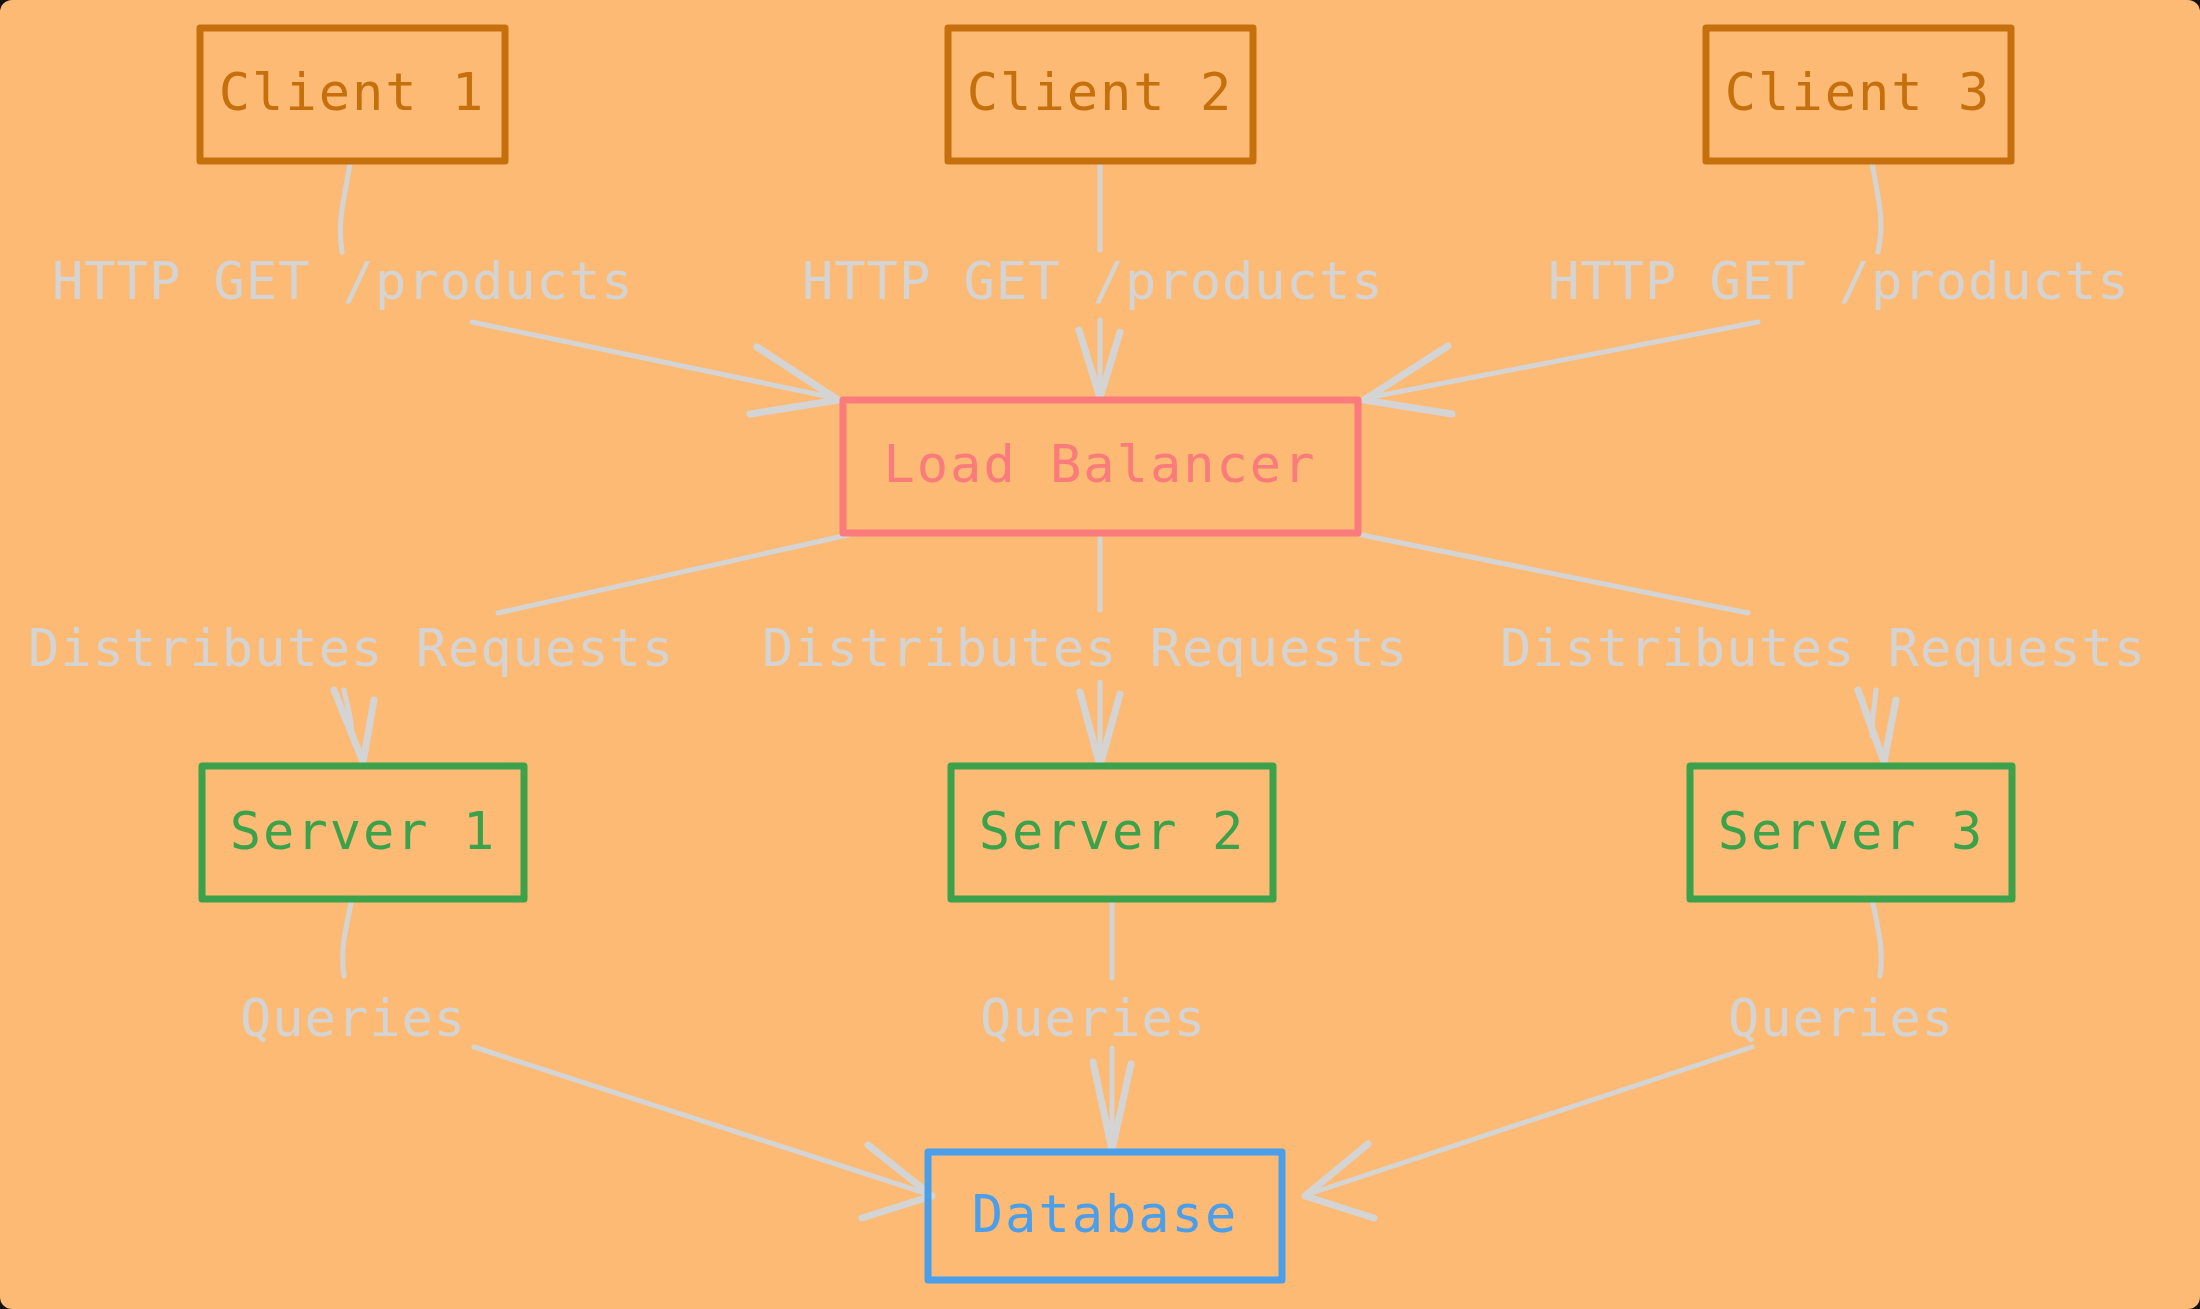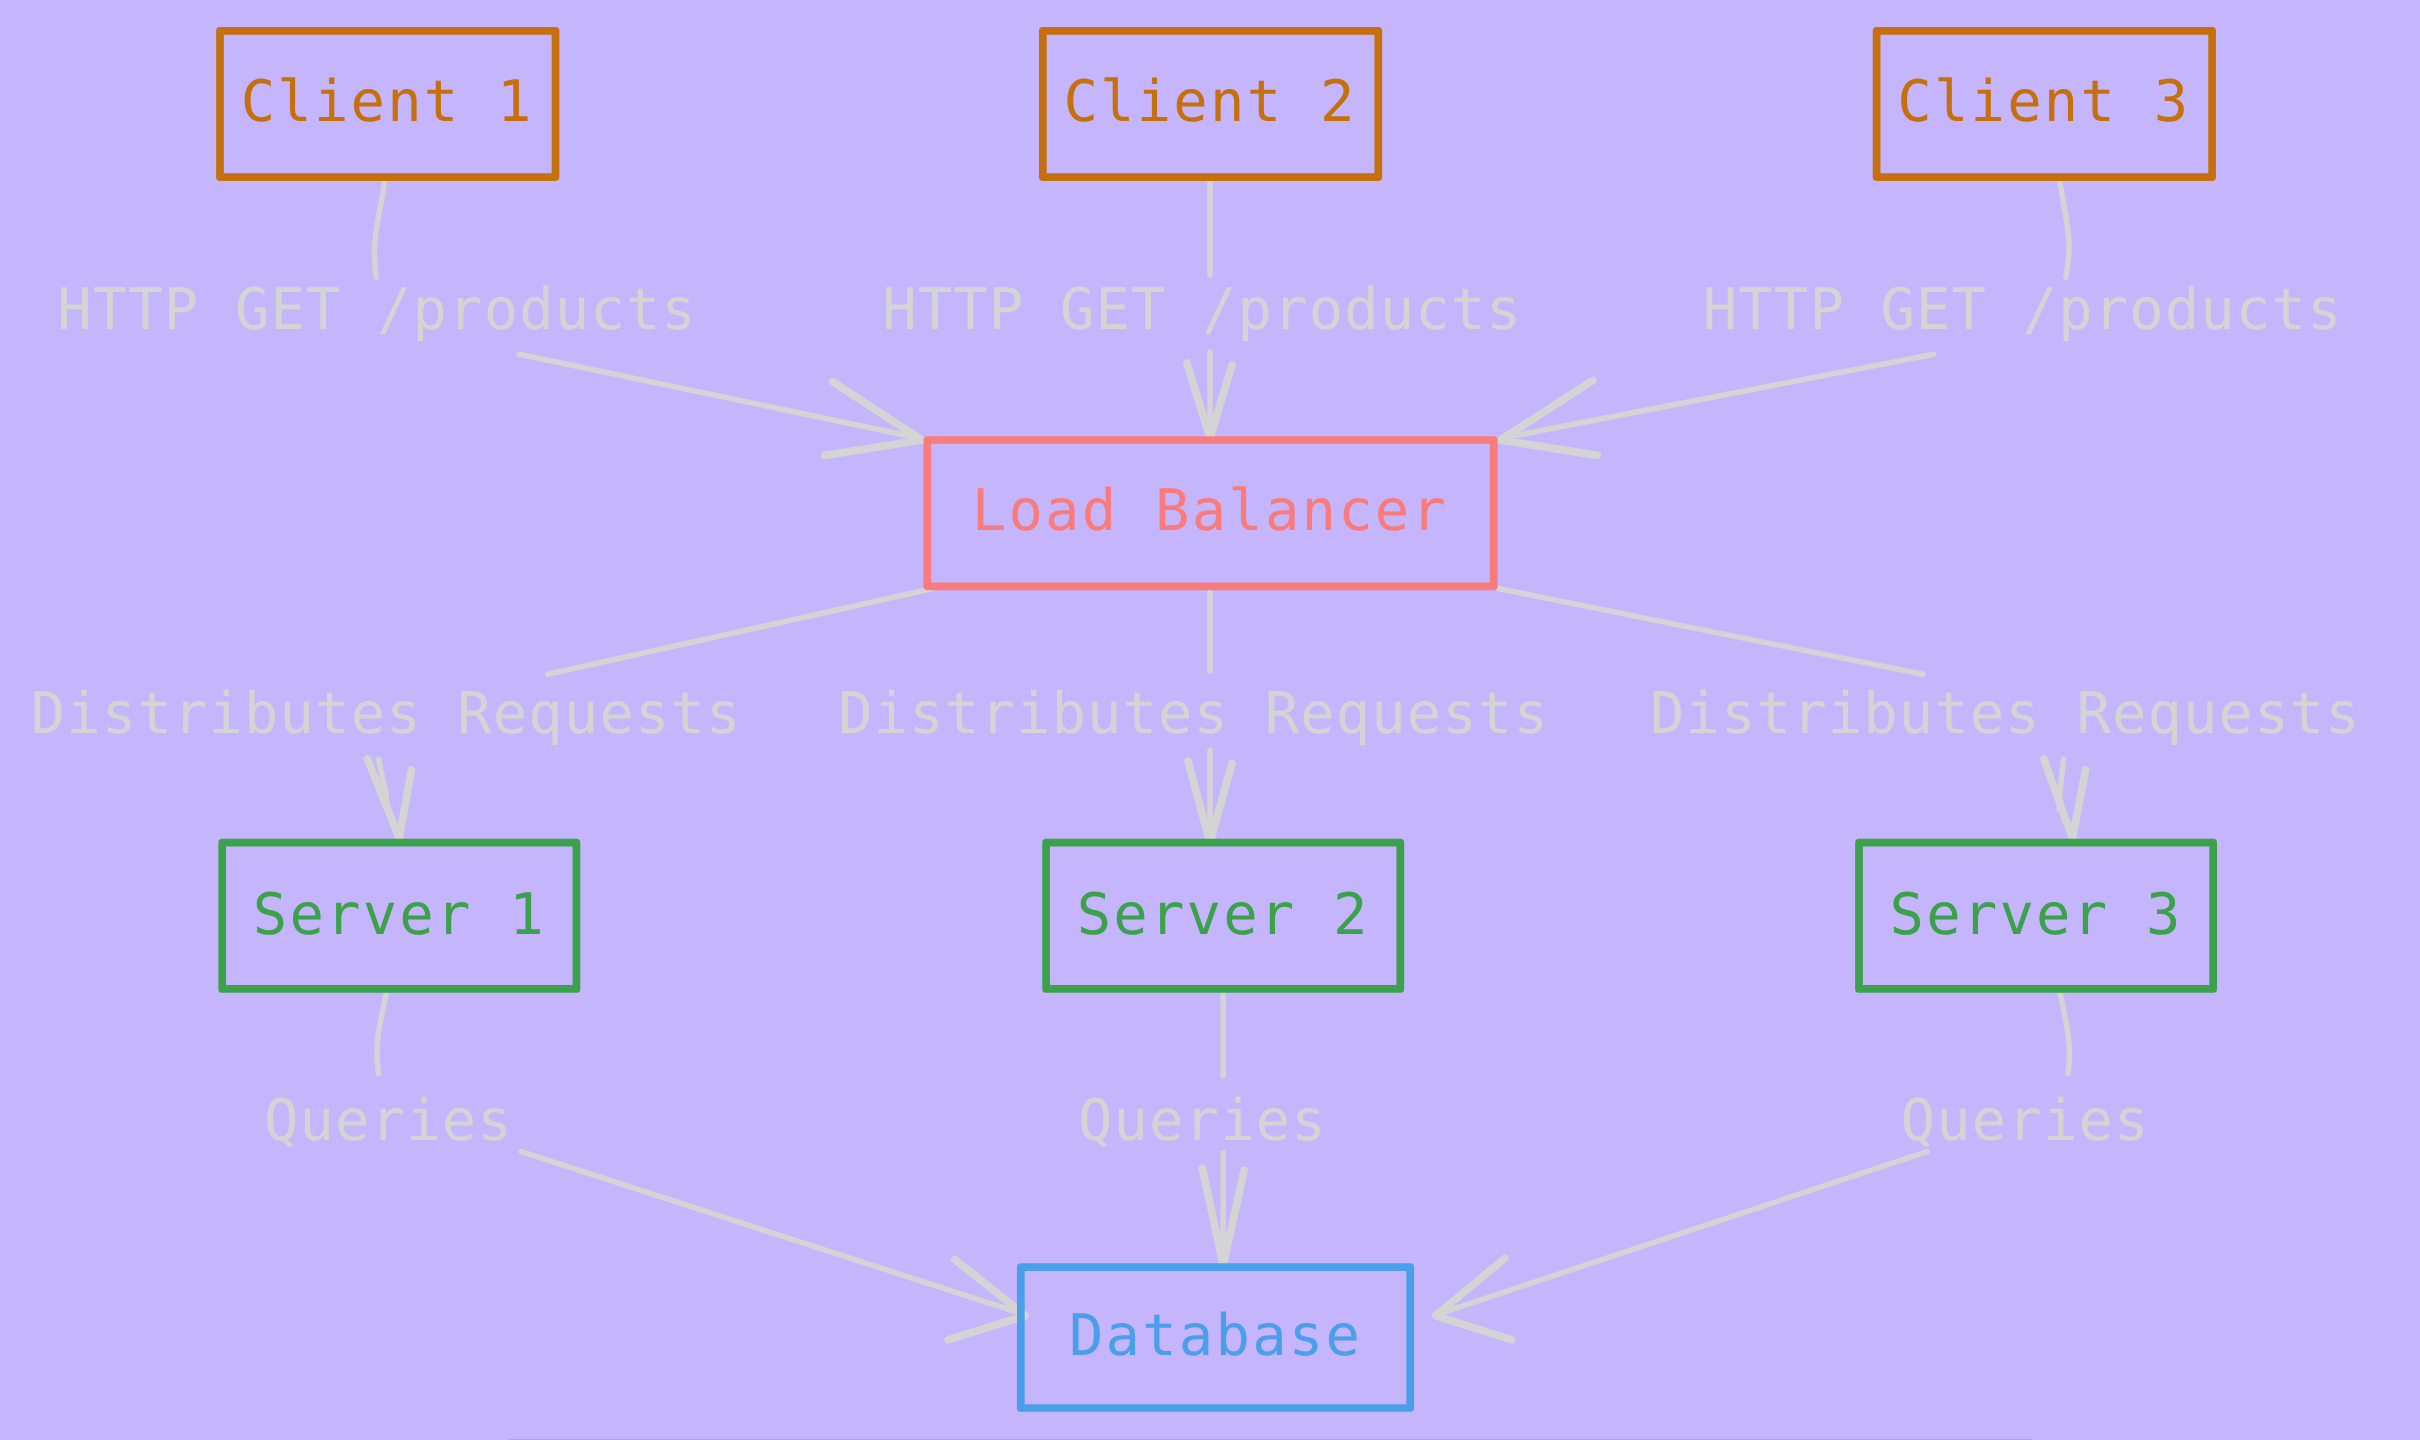--- a/index.html
+++ b/index.html
@@ -11,21 +11,22 @@
   body {
     width: 2200px;
     height: 1309px;
     overflow: hidden;
     font-family: "DejaVu Sans Mono", "Liberation Mono", monospace;
   }
   #diagram-root {
     position: relative;
     width: 2200px;
     height: 1309px;
-    background: #c4b5fd;
+    background: #fdba74;
+    border-radius: 12px;
   }
   svg#diagram-svg {
     position: absolute;
     top: 0;
     left: 0;
     width: 2200px;
     height: 1309px;
     display: block;
   }
   .node-box {

